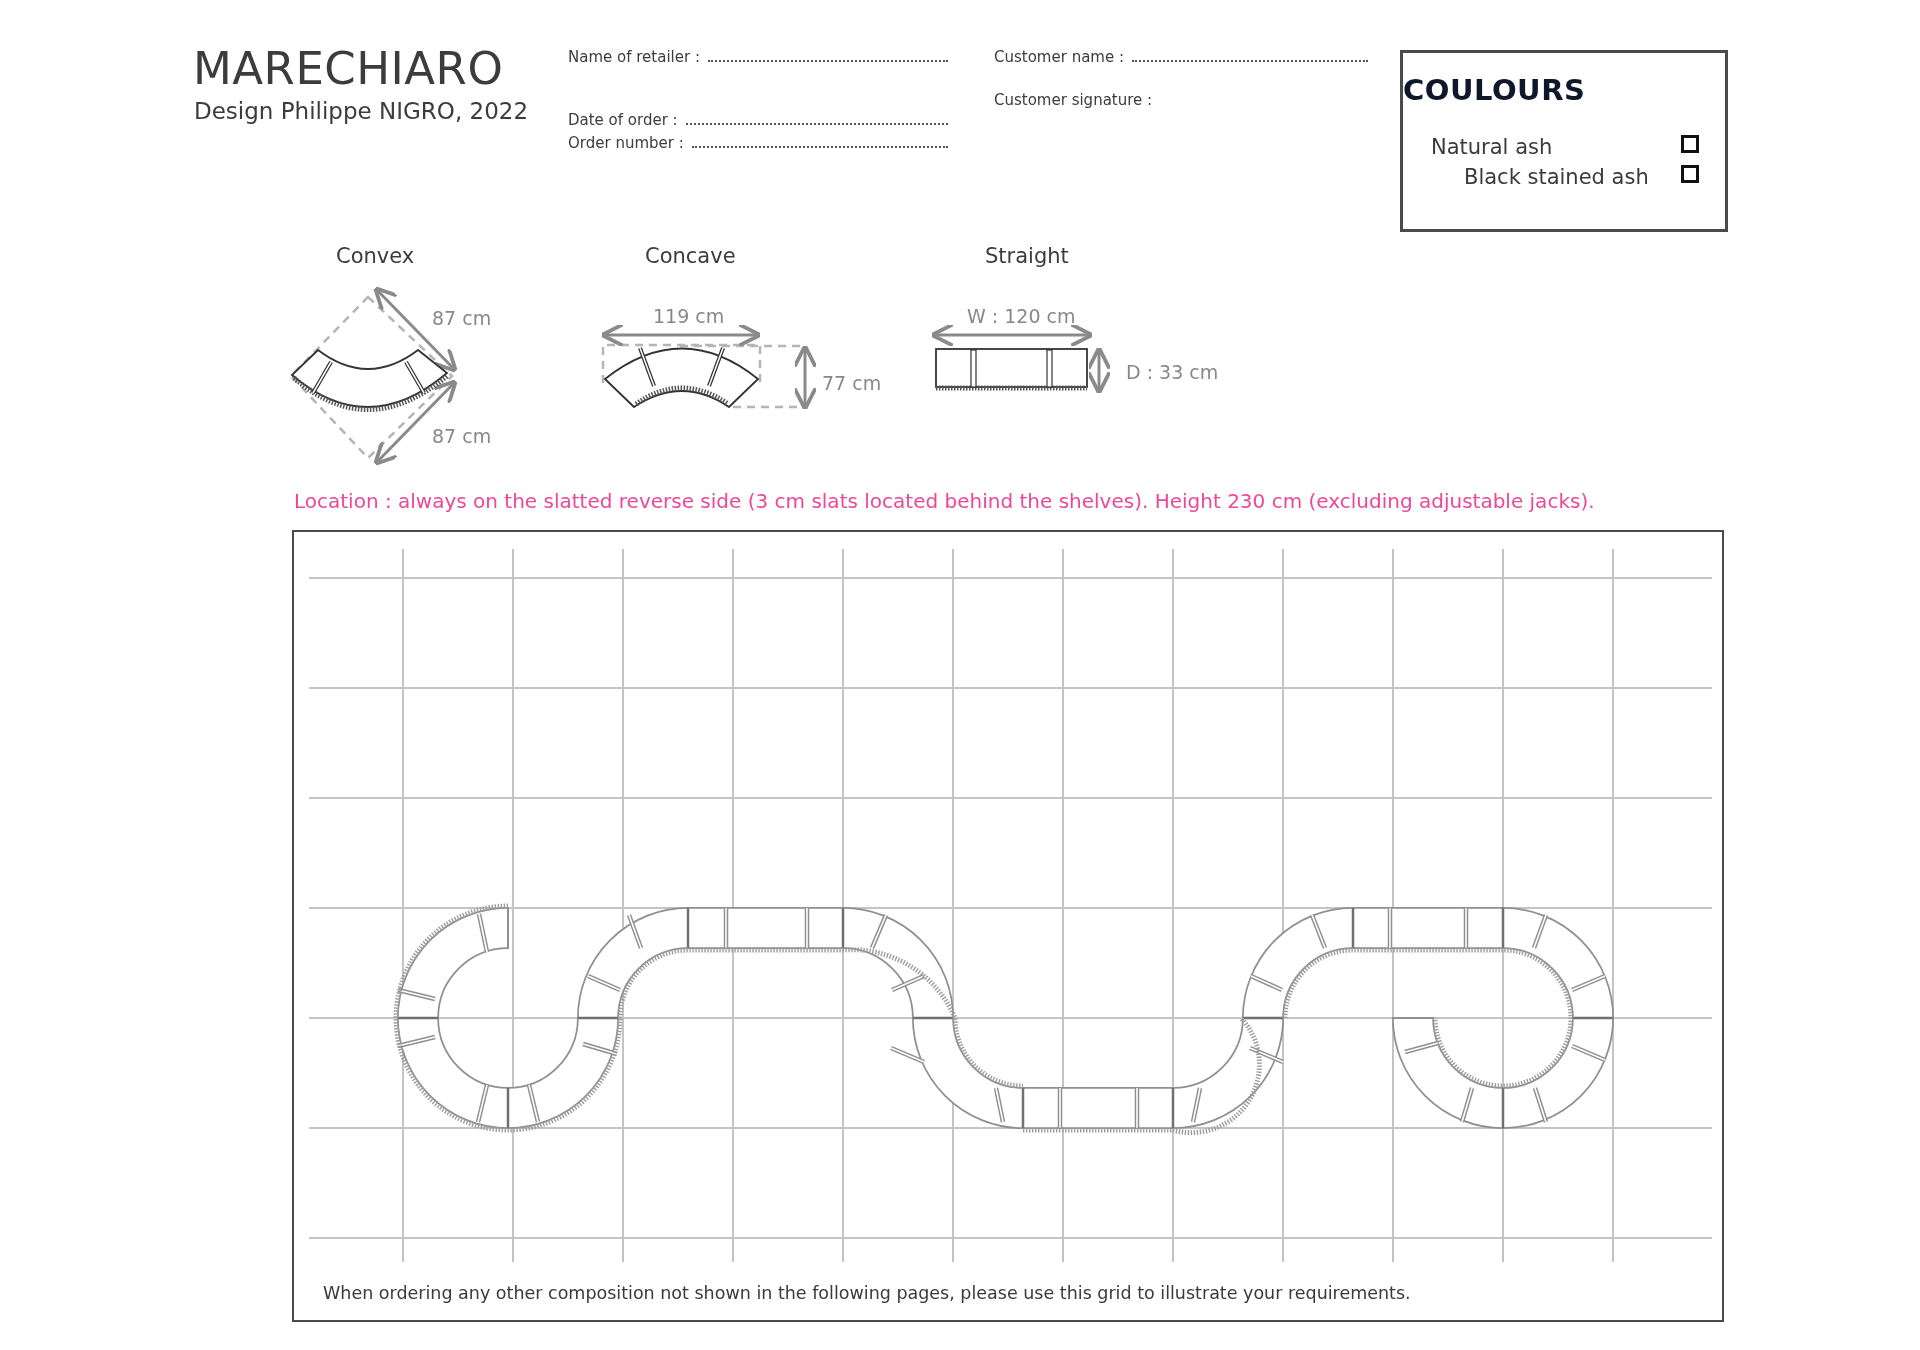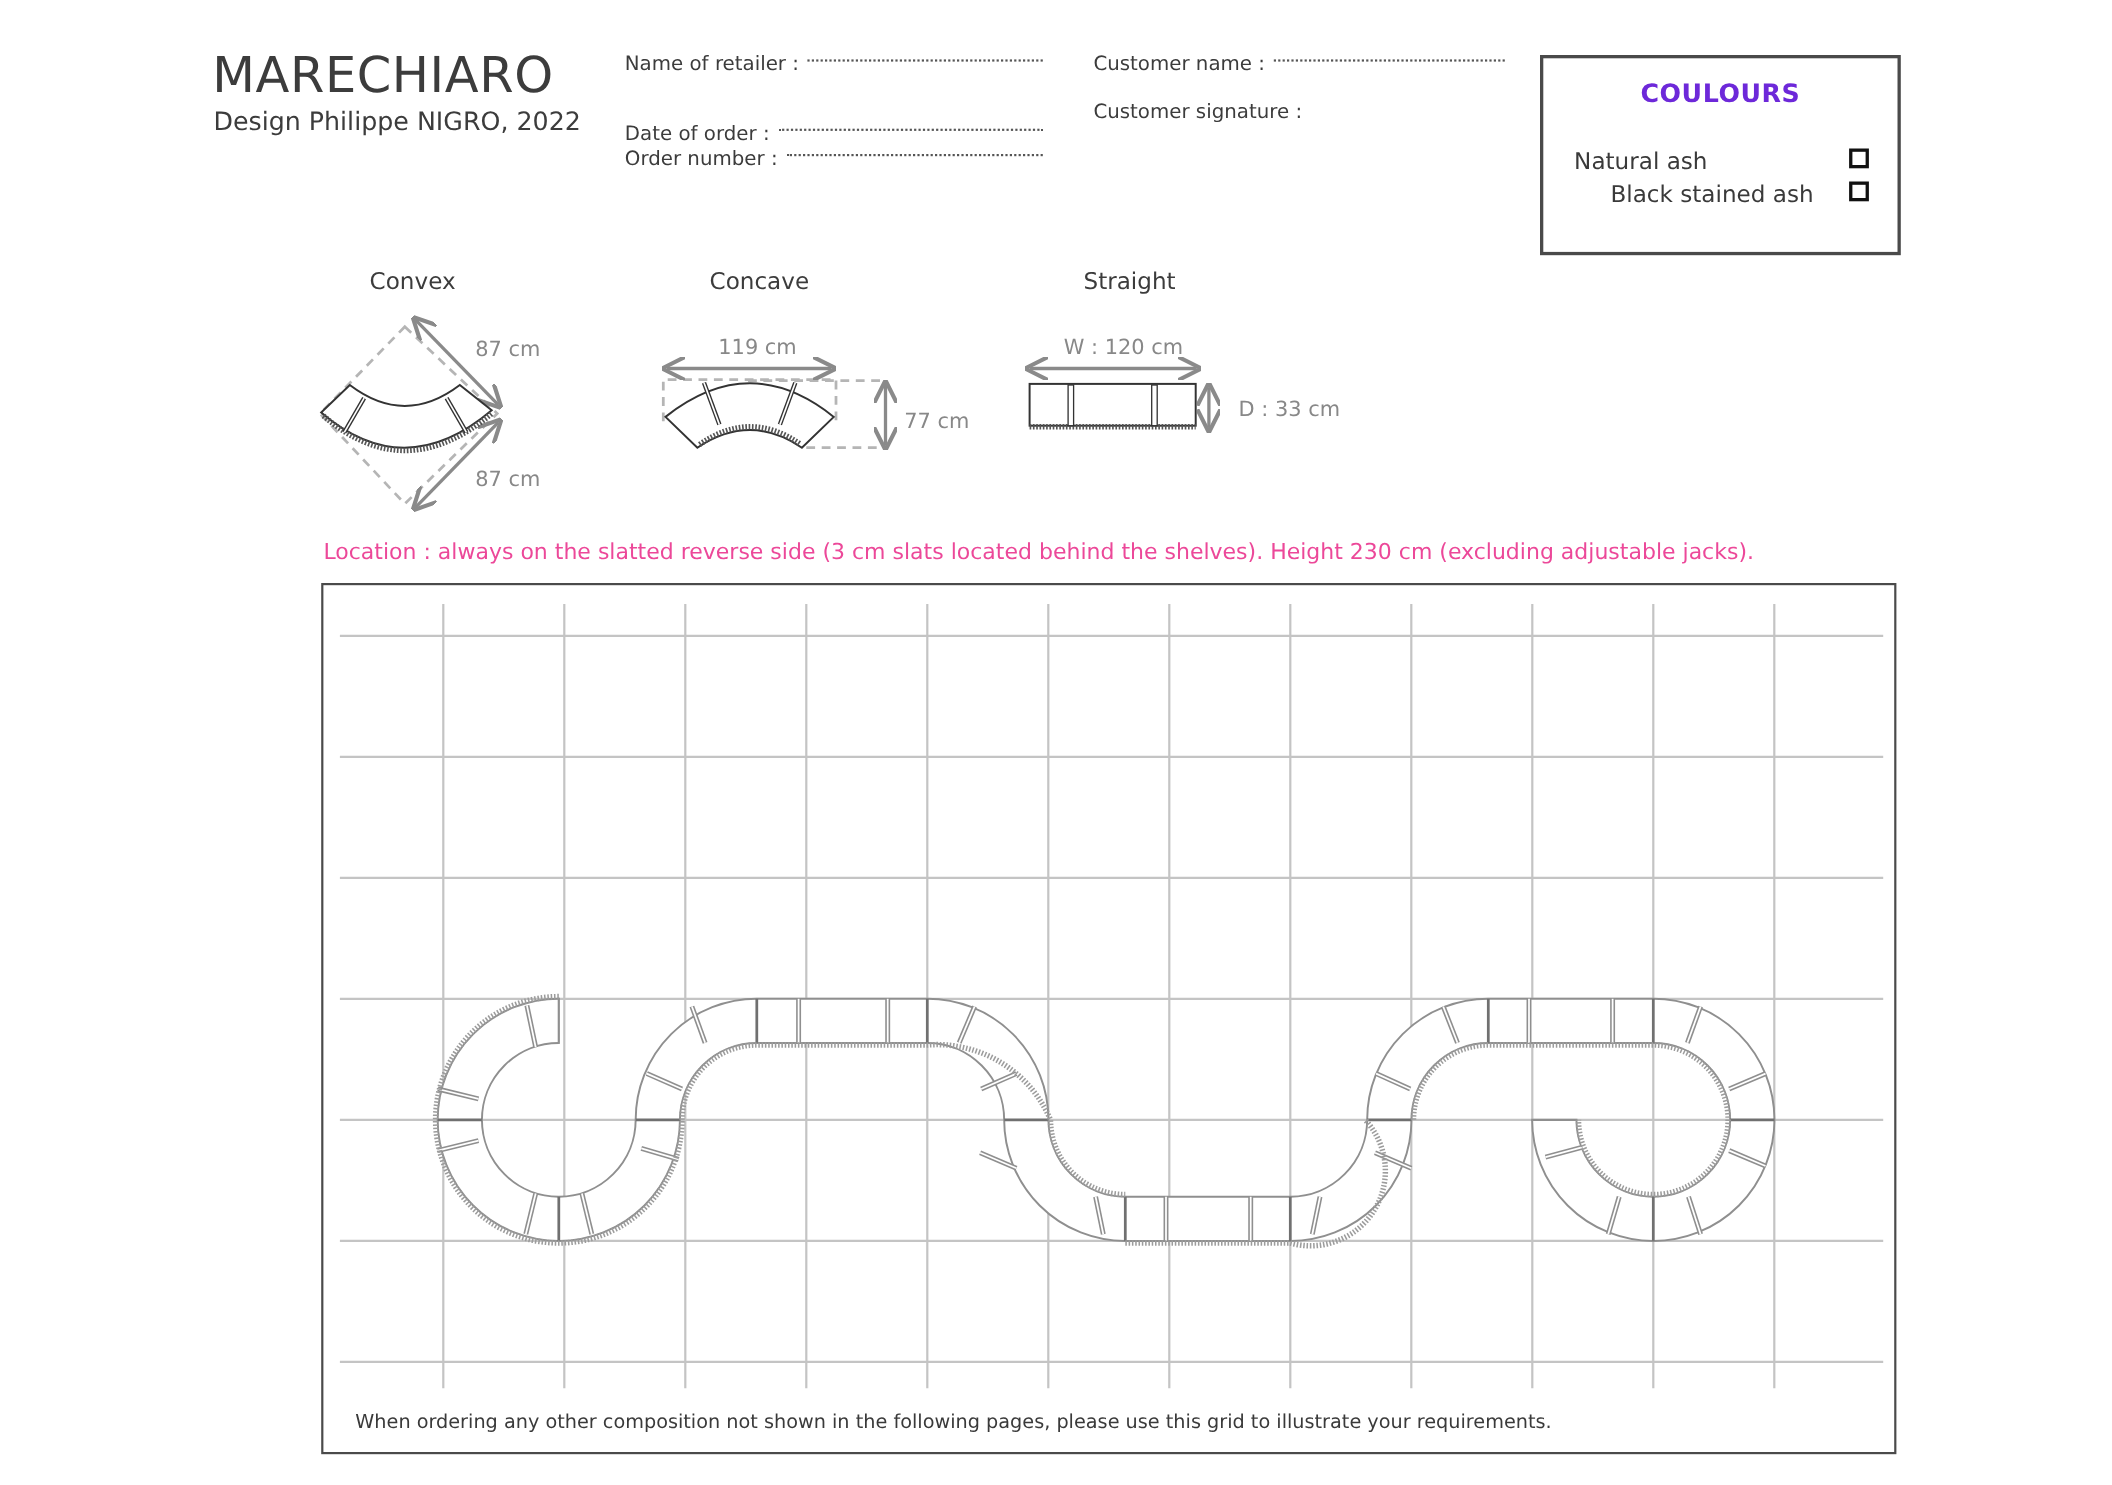--- a/index.html
+++ b/index.html
@@ -1,24 +1,24 @@
 <!DOCTYPE html>
 <html><head>
 <meta charset="utf-8">
 <style>
   html, body { margin: 0; padding: 0; background: #ffffff; }
   body { width: 1920px; height: 1350px; position: relative; overflow: hidden;
          font-family: "DejaVu Sans", sans-serif; color: #3a3a3a; }
   .abs { position: absolute; white-space: nowrap; }
   .title { left: 193px; top: 42px; font-size: 45px; letter-spacing: 0.5px; color: #3c3c3c; font-weight: normal; }
   .subtitle { left: 194px; top: 98px; font-size: 23px; color: #3c3c3c; }
-  .field { font-size: 18px; color: #3c3c3c; display: flex; align-items: center; }
+  .field { font-size: 15px; color: #3c3c3c; display: flex; align-items: flex-end; }
   .field .dots { flex: 1; border-bottom: 2px dotted #555; margin-left: 8px; height: 0; transform: translateY(-4px); }
   .colours-box { left: 1400px; top: 50px; width: 322px; height: 176px; border: 3px solid #4a4a4a; box-sizing: content-box; }
-  .colours-title { position: absolute; left: 0; right: 0; top: 20px; text-align: center; font-size: 23px; font-weight: bold; color: #6d28d9; letter-spacing: 0.5px; }
+  .colours-title { position: absolute; left: 0; right: 0; top: 20px; font-size: 29px; font-weight: bold; color: #0f172a; letter-spacing: 0.5px; }
   .colour-row { position: absolute; left: 28px; right: 26px; font-size: 21px; color: #3a3a3a; display: flex; justify-content: space-between; }
   .checkbox { width: 12px; height: 12px; border: 3px solid #111; background: #fff; cursor: pointer; }
   .module-label { font-size: 21px; color: #3c3c3c; }
   .dim { font-size: 19px; color: #888; }
   .location { left: 294px; top: 489px; font-size: 20px; color: #ec4899; }
   .grid-box { left: 292px; top: 530px; width: 1432px; height: 792px; border: 2px solid #4a4a4a; box-sizing: border-box; }
   .grid-note { left: 323px; top: 1283px; font-size: 17.5px; color: #3a3a3a; }
   svg { position: absolute; left: 0; top: 0; }
 </style>
 </head>

